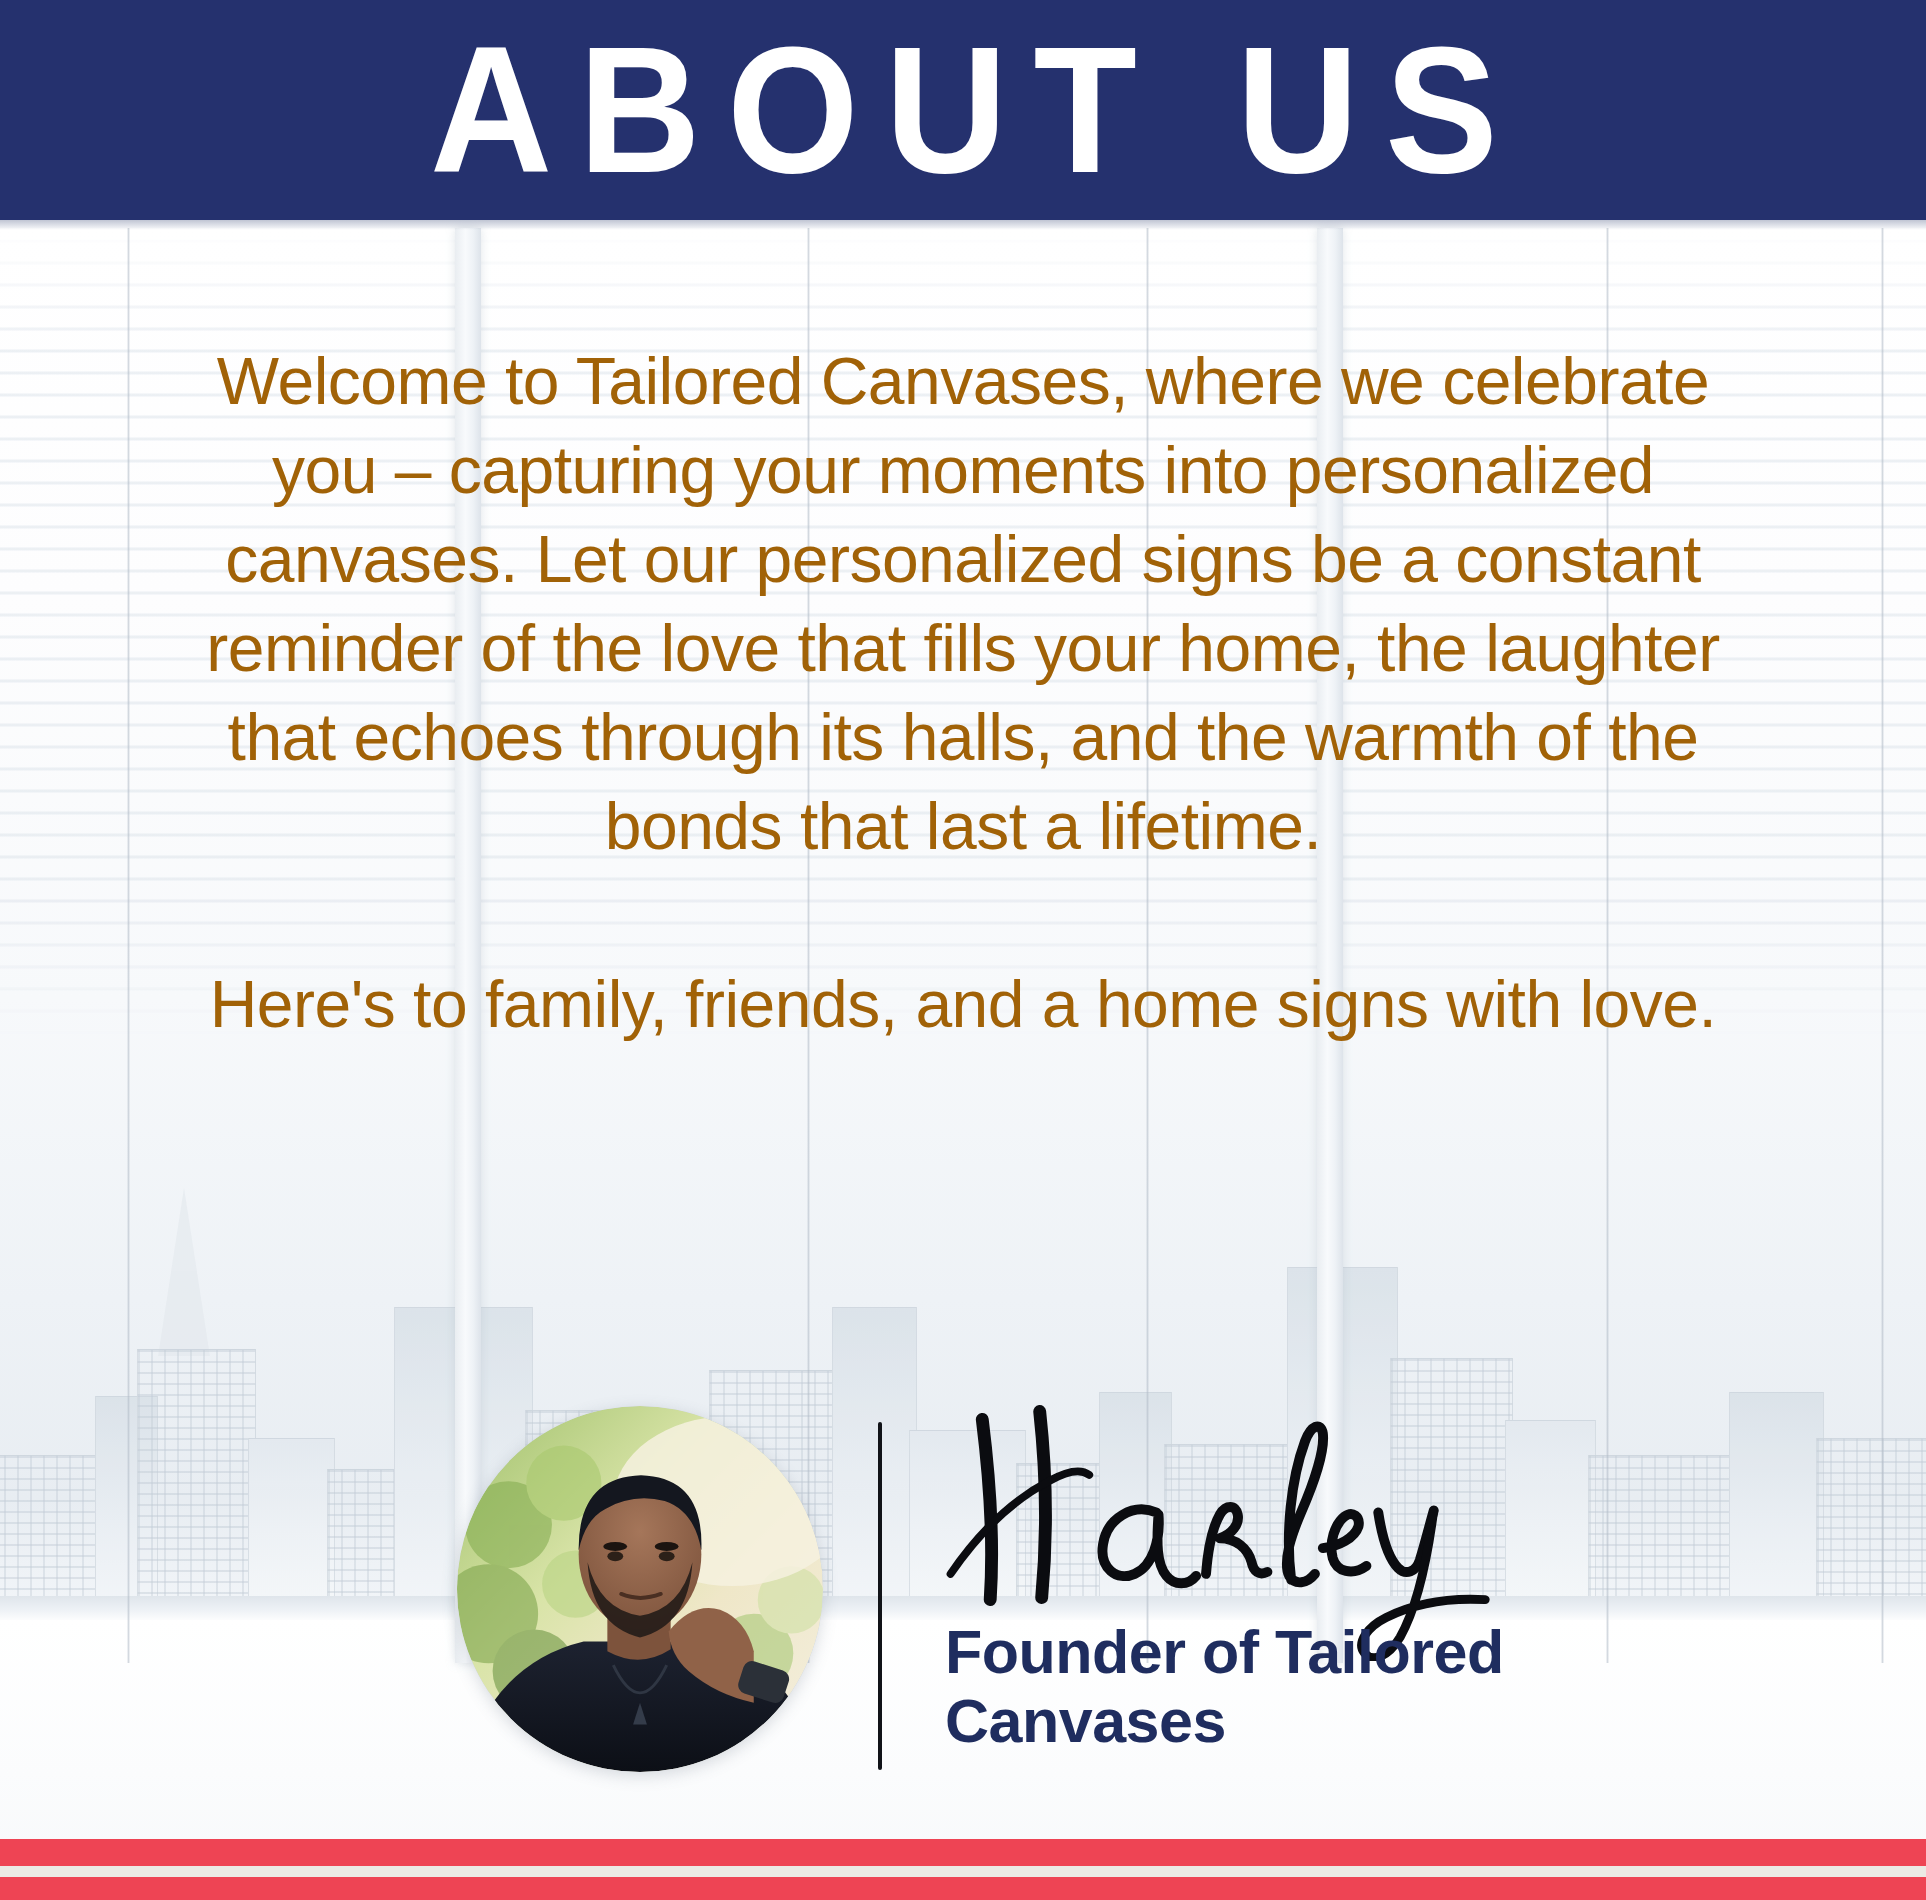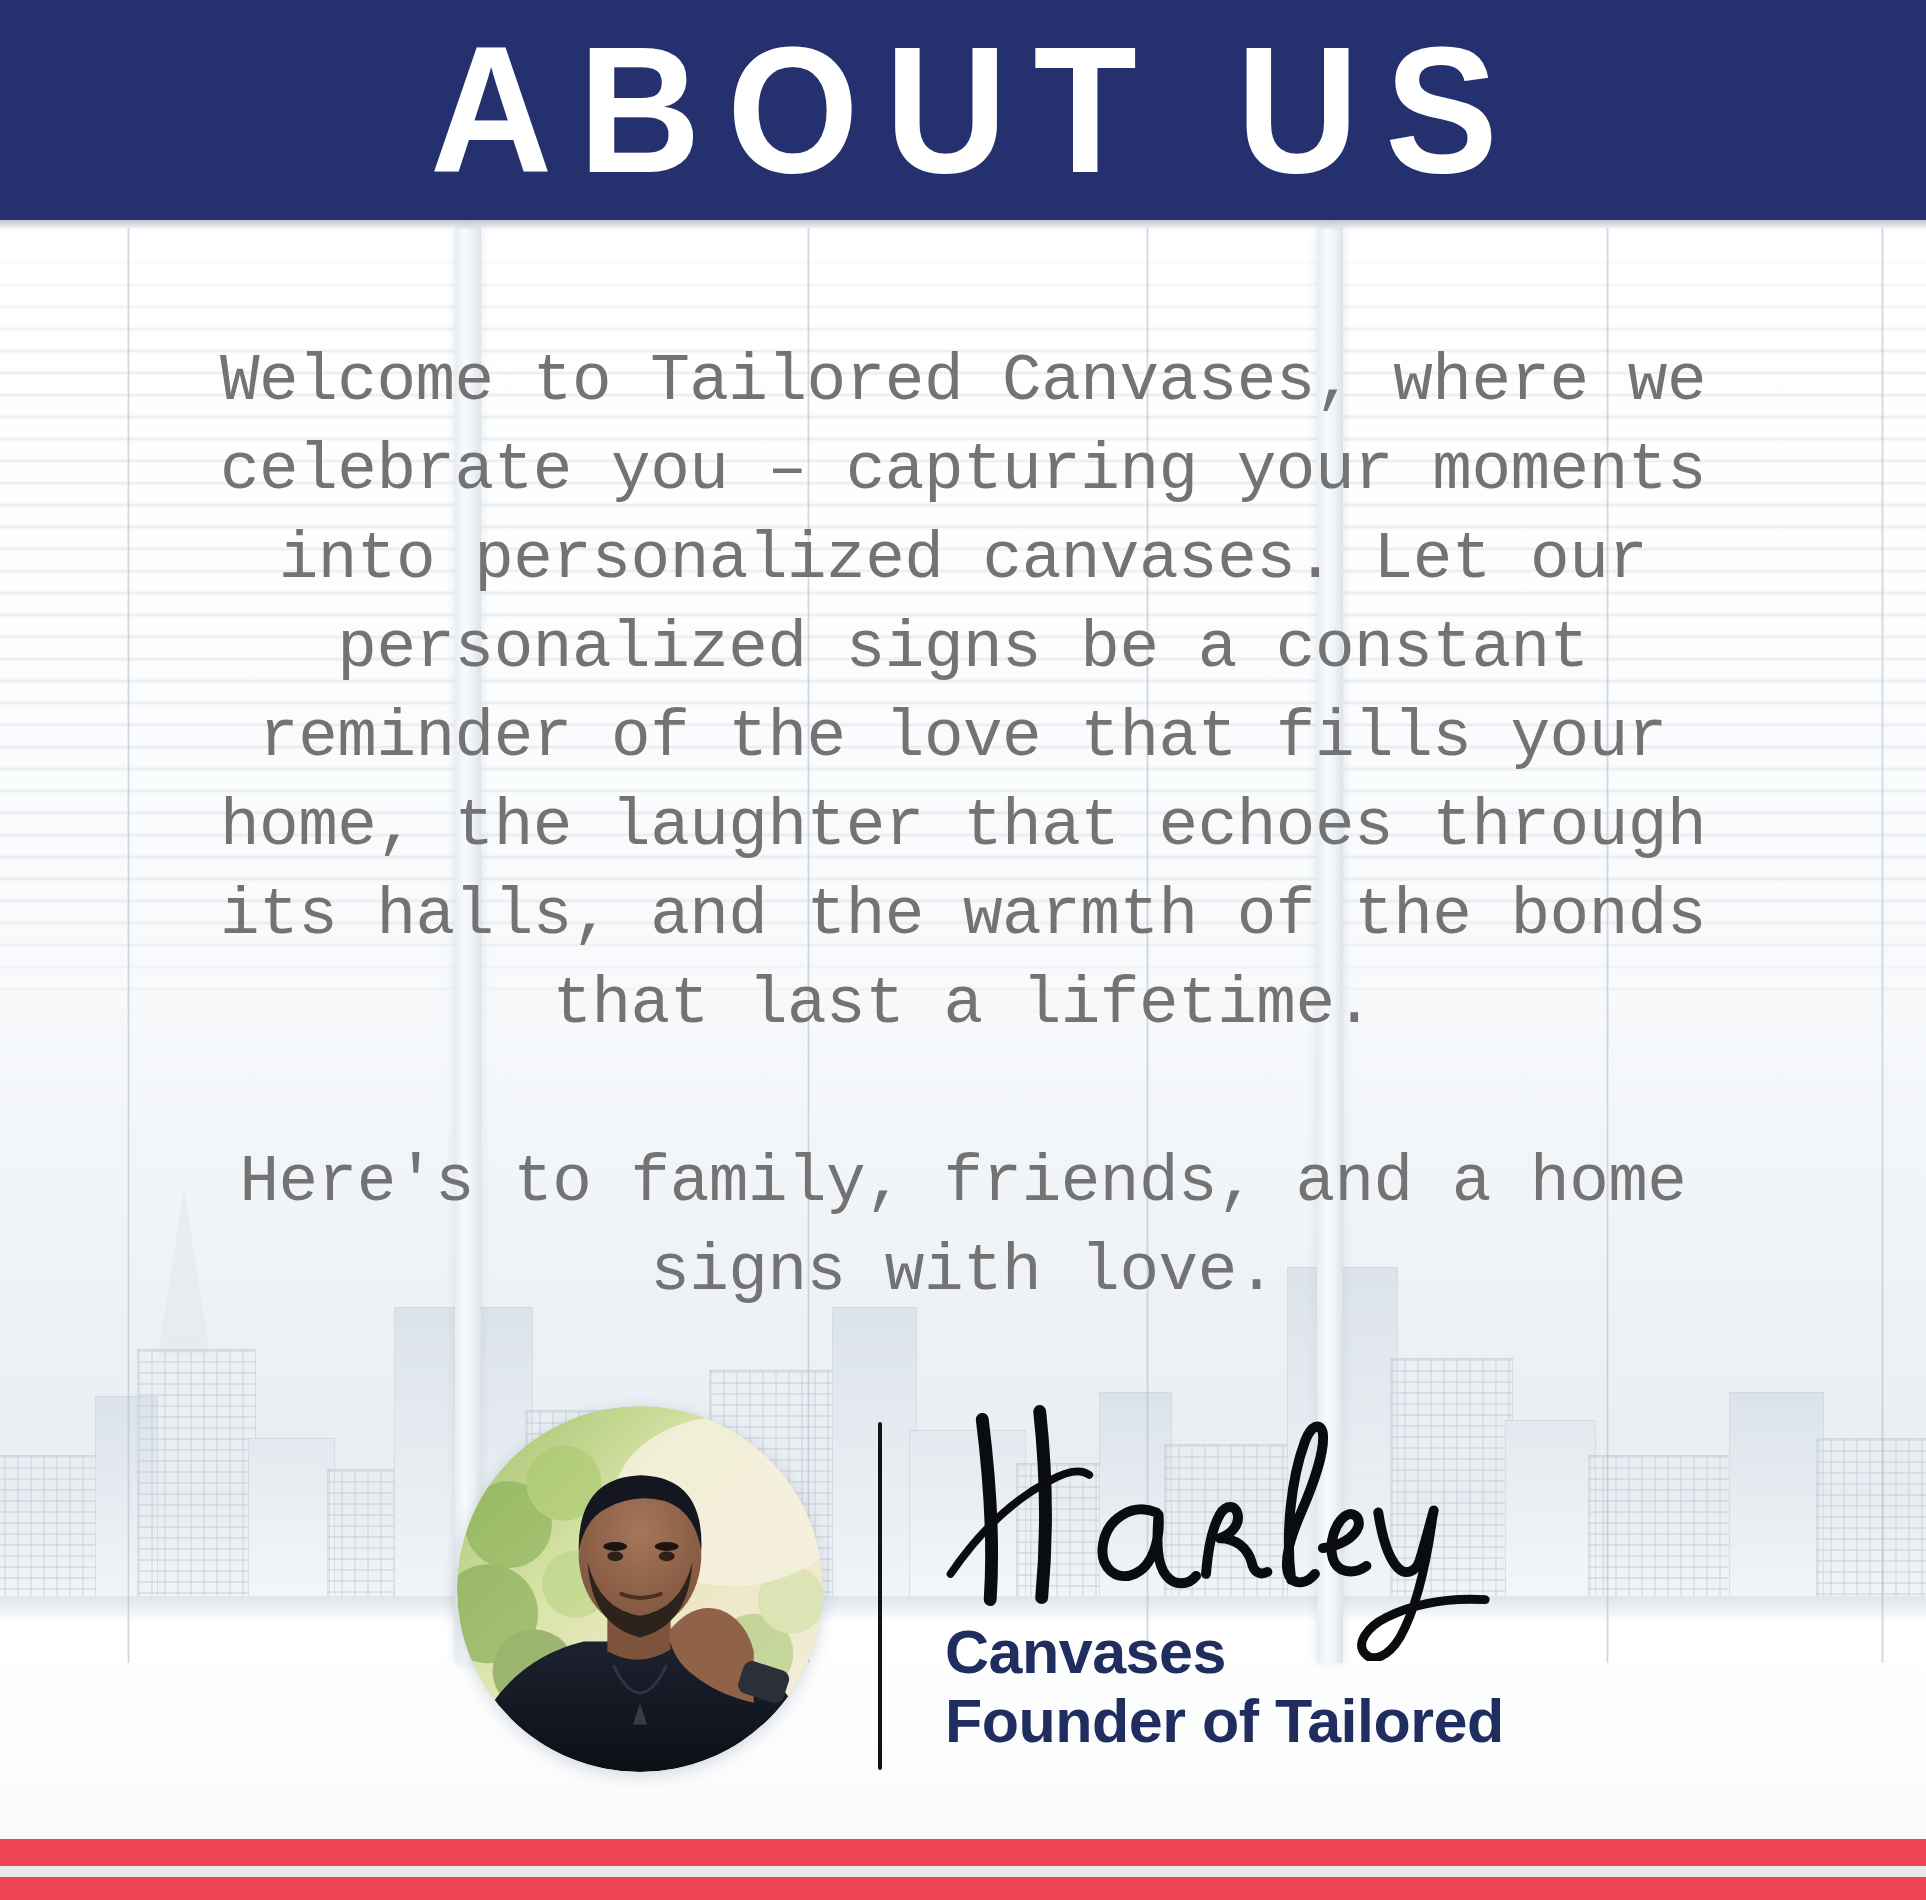--- a/index.html
+++ b/index.html
@@ -116,22 +116,22 @@
     background:linear-gradient(to bottom, rgba(120,130,160,.45), rgba(255,255,255,0));
     z-index:20;
   }
 
   
   .copy {
     position:absolute; left:188px; top:337px; width:1550px;
     text-align:center; z-index:12;
   }
   .copy p {
-    color:#737373;
-    font-family:Liberation Mono, monospace;
+    color:#a16207;
+    font-family:Liberation Sans, sans-serif;
     font-weight:400;
     font-size:66px;
     line-height:89px;
     letter-spacing:-0.5px;
   }
   .copy .gap { height:89px; }
 
   
   .sig-zone { position:absolute; left:0; top:1386px; width:1927px; height:416px; z-index:14; }
 
@@ -320,22 +320,22 @@
 
           <path d="M436 186 C452 184 468 176 472 164 C474 154 466 148 458 154 C448 162 442 180 446 196 C450 210 466 214 480 204" stroke-width="10"></path>
 
           <path d="M492 150 C496 176 502 196 512 206 C520 214 530 210 534 198 C540 178 544 162 548 148" stroke-width="10"></path>
           <path d="M548 148 C542 194 532 244 514 276 C502 296 486 302 478 292 C470 282 480 266 500 256 C528 242 564 236 600 238" stroke-width="9"></path>
         </g>
       </svg>
     </div>
 
     <div class="sig-role">
+      <div>Founder of Tailored</div>
       <div>Canvases</div>
-      <div>Founder of Tailored</div>
     </div>
   </div>
 
   <div class="stripe stripe-1"></div>
   <div class="stripe stripe-gap"></div>
   <div class="stripe stripe-2"></div>
 
 </div>
 
 

